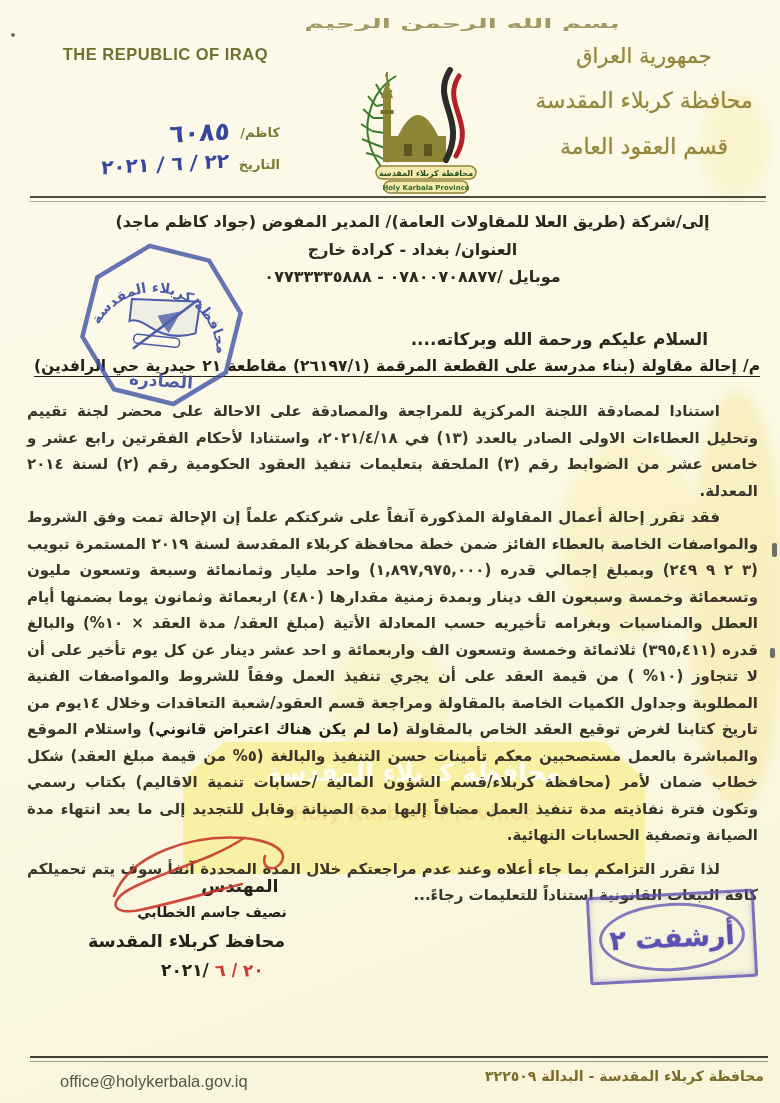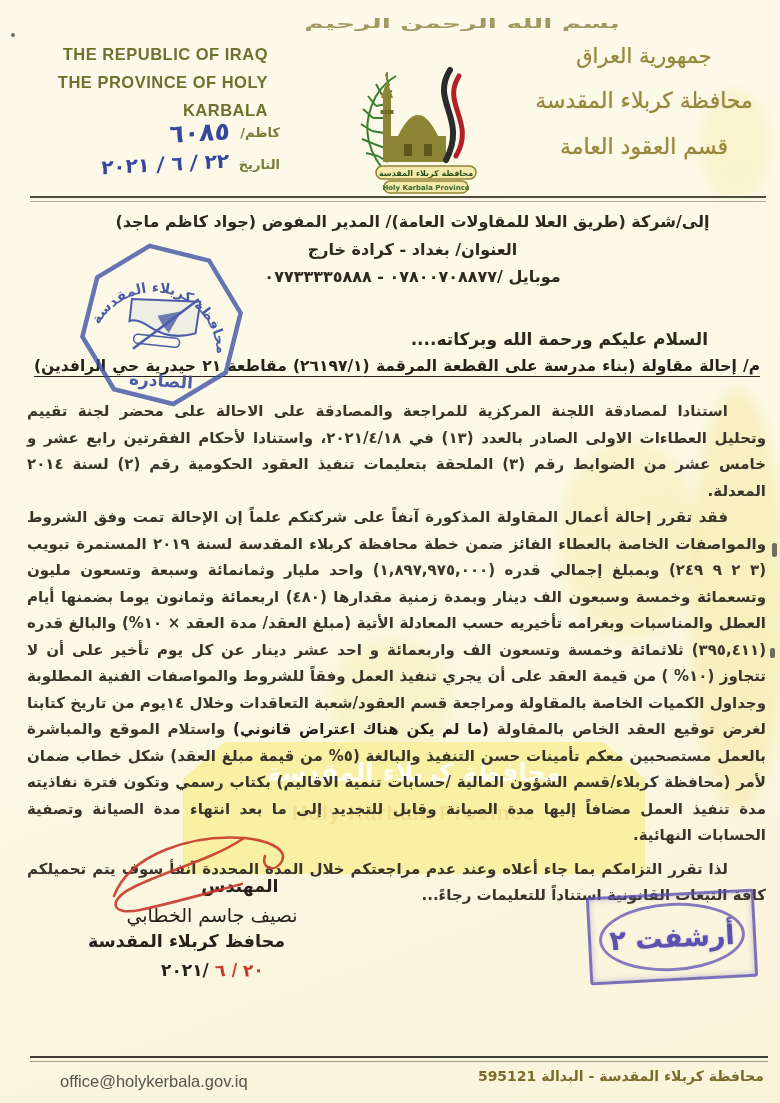--- a/index.html
+++ b/index.html
@@ -29,40 +29,40 @@
     border-bottom:1px solid rgba(76,76,58,.45);}
   
   .recipient{left:100px;right:55px;top:208px;direction:rtl;text-align:center;
     color:#2d2921;font-weight:bold;font-size:16px;line-height:27.5px;}
   
   .greeting{right:72px;top:329px;direction:rtl;color:#2d2921;font-weight:bold;font-size:17px;}
   .subject{left:34px;right:20px;top:357px;direction:rtl;color:#26221b;font-weight:bold;
     font-size:15.5px;text-align:justify;text-align-last:justify;
     text-decoration:underline;text-underline-offset:5px;}
   
-  .body{left:27px;right:14px;top:398px;direction:rtl;text-align:justify;
+  .body{left:27px;right:22px;top:398px;direction:rtl;text-align:justify;
     font-size:15px;font-weight:bold;line-height:26.5px;color:#3a352b;z-index:3;}
   .body p{margin:0;}
   .body p.ind{text-indent:38px;}
   .body p.last{margin-top:7px;}
   .b2{font-weight:bold;color:#201c15;}
   
   .watermark{left:183px;top:742px;width:462px;height:132px;background:#f8f0a2;
     clip-path:polygon(9% 0,91% 0,100% 28%,100% 100%,0 100%,0 28%);z-index:1;
     text-align:center;}
   .wm1{margin-top:16px;font-size:25px;font-weight:bold;color:#fffdf0;
     text-shadow:0 0 4px rgba(250,240,180,.9);}
   .wm2{margin-top:14px;font-size:21px;font-weight:bold;color:#f2d98c;opacity:.8;
     font-family:"Liberation Sans","DejaVu Sans",sans-serif;letter-spacing:1px;}
   
   .sig-svg{left:92px;top:826px;z-index:4;}
   .sig-title{left:150px;top:876px;width:180px;text-align:center;color:#26221b;
     font-weight:bold;font-size:17.5px;z-index:3;}
   .sig-name{left:92px;top:904px;width:240px;text-align:center;color:#26221b;
-    font-weight:normal;font-size:19px;z-index:3;}
+    font-weight:bold;font-size:14px;z-index:3;}
   .sig-pos{left:88px;top:931px;width:248px;text-align:left;color:#26221b;
     font-weight:bold;font-size:17.5px;z-index:3;}
   .sig-date{left:105px;top:960px;width:215px;text-align:center;direction:ltr;
     font-size:17px;font-weight:bold;color:#26221b;}
   .sig-date .red{color:#c8392b;transform:rotate(-4deg);display:inline-block;}
   
   .arch{left:588px;top:893px;width:168px;height:88px;transform:rotate(-3deg);
     border:3px solid rgba(92,80,176,.8);border-radius:3px;box-sizing:border-box;
     display:flex;align-items:center;justify-content:center;z-index:4;
     box-shadow:inset 0 0 6px rgba(92,80,176,.35);}
@@ -89,21 +89,20 @@
   <div class="abs blotch" style="left:690px;top:390px;width:95px;height:420px;background:rgba(244,228,140,.4);"></div>
   <div class="abs blotch" style="left:560px;top:440px;width:140px;height:200px;background:rgba(246,232,150,.33);"></div>
   <div class="abs blotch" style="left:700px;top:90px;width:70px;height:110px;background:rgba(246,232,150,.3);"></div>
   <div class="abs blotch" style="left:330px;top:640px;width:120px;height:120px;background:rgba(246,232,150,.3);"></div>
   <div class="abs speck" style="left:11px;top:33px;width:4px;height:4px;"></div>
   <div class="abs speck" style="left:772px;top:543px;width:5px;height:14px;border-radius:2px;"></div>
   <div class="abs speck" style="left:770px;top:648px;width:5px;height:10px;border-radius:2px;"></div>
 
   <div class="abs en-title">
     <div>THE REPUBLIC OF IRAQ</div>
-    <div>THE PROVINCE OF HOLY KARBALA</div>
   </div>
 
   <div class="abs numrow" style="left:45px;top:118px;width:235px;">
     <span class="lbl">كاظم/</span>
     <span class="hand">٦٠٨٥</span>
   </div>
   <div class="abs numrow" style="left:38px;top:152px;width:242px;">
     <span class="lbl">التاريخ</span>
     <span class="hand date">٢٢ / ٦ / ٢٠٢١</span>
   </div>
@@ -201,15 +200,15 @@
   </div>
 
   <div class="abs arch">
     <div class="oval">
       <span class="txt">أرشفت ٢</span>
     </div>
   </div>
 
   <div class="abs f-line"></div>
   <div class="abs f-email">office@holykerbala.gov.iq</div>
-  <div class="abs f-right">محافظة كربلاء المقدسة - البدالة 595121</div>
+  <div class="abs f-right">محافظة كربلاء المقدسة - البدالة ٣٢٢٥٠٩</div>
 
 </div>
 
 </body></html>

